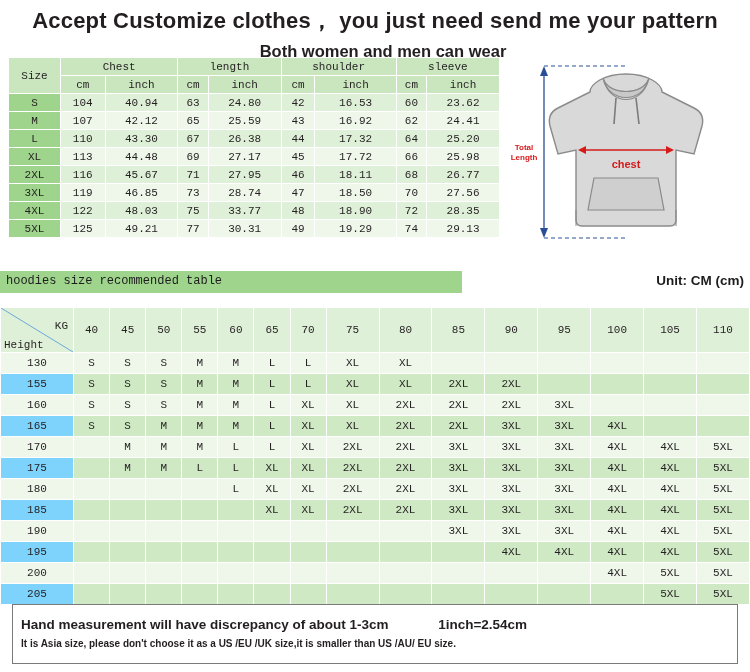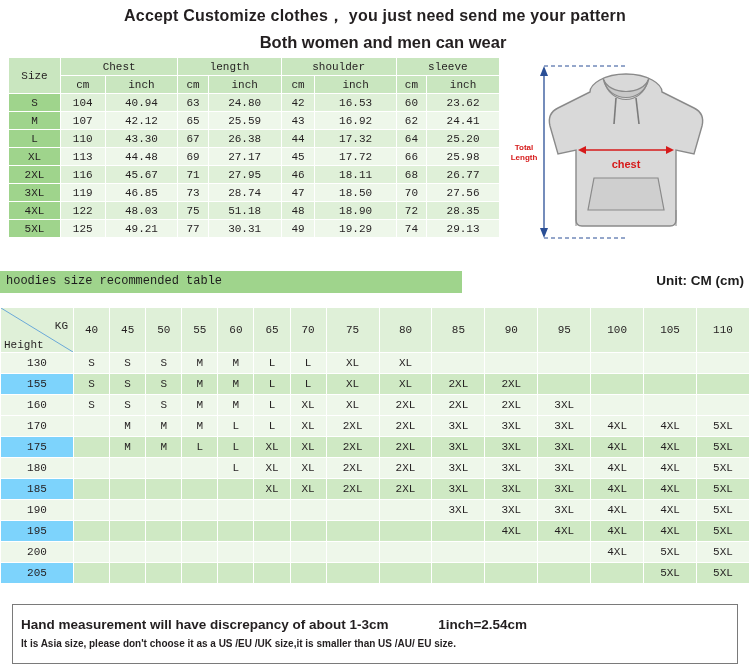--- a/index.html
+++ b/index.html
@@ -10,21 +10,21 @@
     background: #ffffff;
     font-family: "Liberation Sans", sans-serif;
     color: #231f20;
     overflow: hidden;
   }
   .page { position: relative; width: 750px; height: 672px; }
 
   
   .header { text-align: center; padding-top: 4px; }
   .header .line1 {
-    font-size: 16px;
+    font-size: 22px;
     font-weight: bold;
     letter-spacing: 0.2px;
     margin: 2px 0 0 0;
   }
   .header .line2 {
     font-size: 16.5px;
     font-weight: bold;
     margin: 6px 0 0 0;
     padding-left: 16px;
   }
@@ -215,21 +215,21 @@
             <td>47</td>
             <td>18.50</td>
             <td>70</td>
             <td>27.56</td>
           </tr>
           <tr>
             <td class="col-size">4XL</td>
             <td>122</td>
             <td>48.03</td>
             <td>75</td>
-            <td>51.18</td>
+            <td>33.77</td>
             <td>48</td>
             <td>18.90</td>
             <td>72</td>
             <td>28.35</td>
           </tr>
           <tr>
             <td class="col-size">5XL</td>
             <td>125</td>
             <td>49.21</td>
             <td>77</td>
@@ -367,20 +367,38 @@
             <td>XL</td>
             <td>XL</td>
             <td>2XL</td>
             <td>2XL</td>
             <td>2XL</td>
             <td>3XL</td>
             <td></td>
             <td></td>
             <td></td>
           </tr>
+          <tr class="alt">
+            <td class="rowhead">165</td>
+            <td>S</td>
+            <td>S</td>
+            <td>M</td>
+            <td>M</td>
+            <td>M</td>
+            <td>L</td>
+            <td>XL</td>
+            <td>XL</td>
+            <td>2XL</td>
+            <td>2XL</td>
+            <td>3XL</td>
+            <td>3XL</td>
+            <td>4XL</td>
+            <td></td>
+            <td></td>
+          </tr>
           <tr>
             <td class="rowhead">170</td>
             <td></td>
             <td>M</td>
             <td>M</td>
             <td>M</td>
             <td>L</td>
             <td>L</td>
             <td>XL</td>
             <td>2XL</td>

